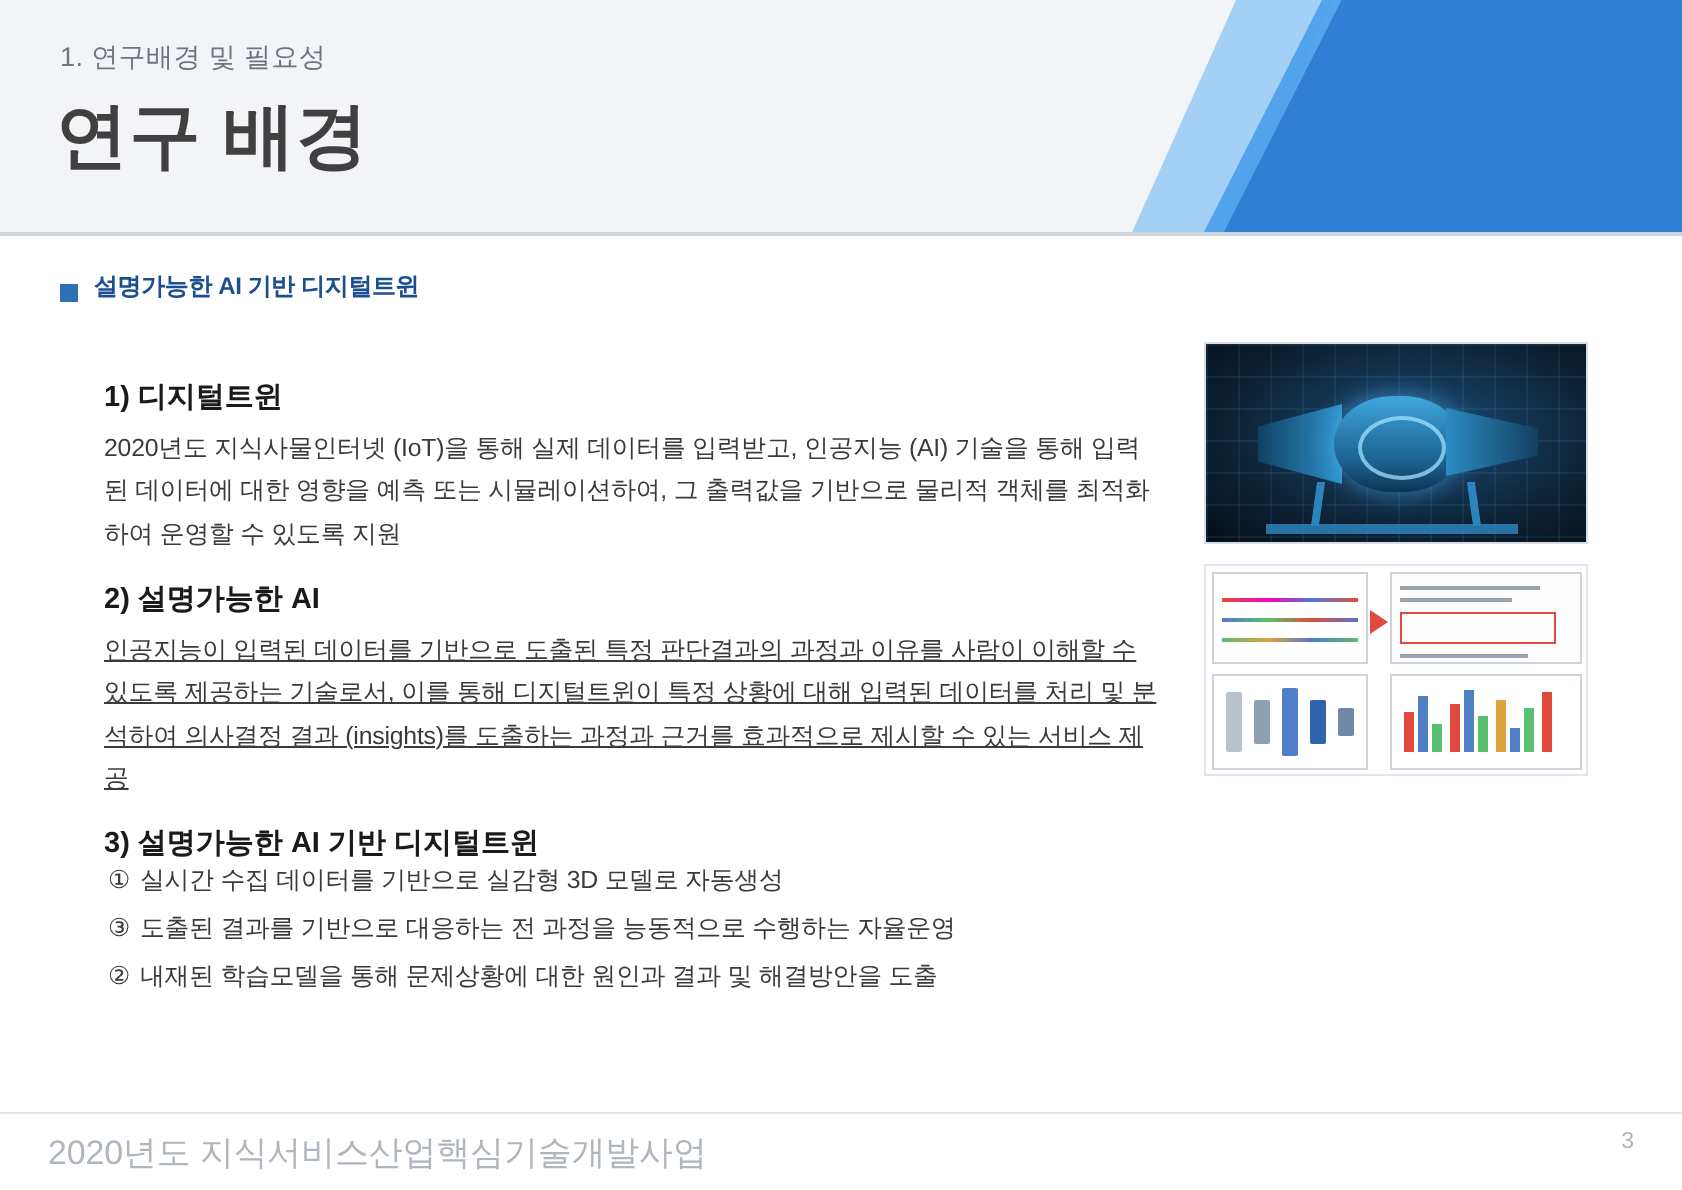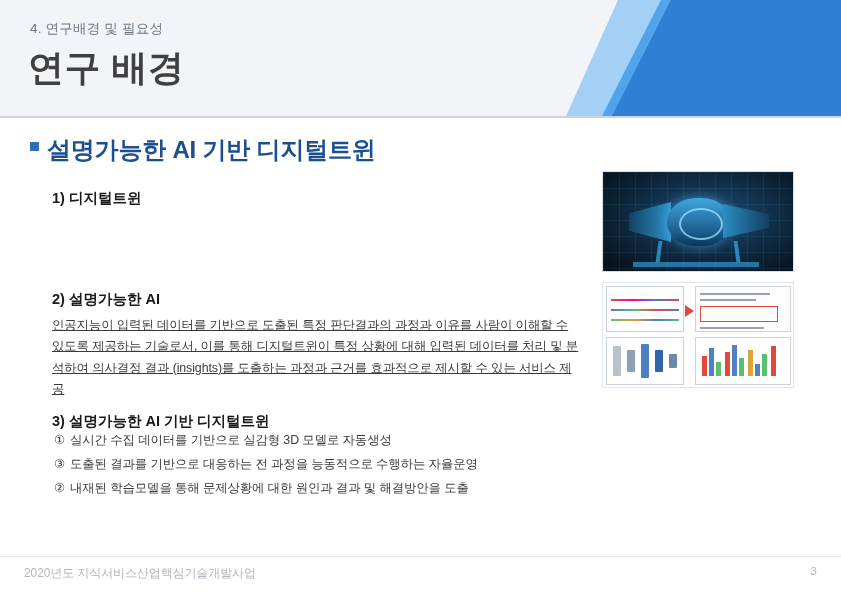--- a/index.html
+++ b/index.html
@@ -74,21 +74,21 @@
     align-items: flex-start;
   }
   .section-bullet {
     width: 9px; height: 9px;
     background: #2e6fb7;
     margin-top: 5px;
     margin-right: 8px;
     flex: 0 0 auto;
   }
   .section-title {
-    font-size: 24px;
+    font-size: 12px;
     font-weight: bold;
     color: #1b4f8f;
     letter-spacing: -0.2px;
     line-height: 1.1;
   }
 
   
   .body { position: absolute; left: 0; top: 0; width: 841px; height: 595px; }
 
   .block-title {
@@ -211,47 +211,48 @@
   .fig-xai .bar { position: absolute; bottom: 4px; width: 5px; }
   .fig-xai .nn { position: absolute; border-radius: 1px; }
 
   
   .footer-line {
     position: absolute; left: 0; top: 556px;
     width: 841px; height: 1px; background: #e3e6ea;
   }
   .footer-text {
     position: absolute; left: 24px; top: 565px;
-    font-size: 12px; color: #b0b6bd; letter-spacing: -0.1px;
+    font-size: 17px; color: #b0b6bd; letter-spacing: -0.1px;
   }
   .page-num {
     position: absolute; right: 24px; top: 565px;
     font-size: 11.5px; color: #b0b6bd;
   }
 </style>
 </head>
 <body>
 
 <div class="header">
   <div class="header-shape-c"></div>
   <div class="header-shape-b"></div>
   <div class="header-shape-a"></div>
 </div>
 <div class="header-underline"></div>
-<div class="eyebrow">4. 연구배경 및 필요성</div>
+<div class="eyebrow">1. 연구배경 및 필요성</div>
 <div class="title">연구 배경</div>
 
 <div class="section-head">
   <span class="section-bullet"></span>
   <span class="section-title">설명가능한 AI 기반 디지털트윈</span>
 </div>
 
 <div class="body">
 
   <div class="block-title b1-title">1) 디지털트윈</div>
+  <div class="block-text b1-text">2020년도 지식사물인터넷 (IoT)을 통해 실제 데이터를 입력받고, 인공지능 (AI) 기술을 통해 입력된 데이터에 대한 영향을 예측 또는 시뮬레이션하여, 그 출력값을 기반으로 물리적 객체를 최적화하여 운영할 수 있도록 지원</div>
 
   <div class="block-title b2-title">2) 설명가능한 AI</div>
   <div class="block-text b2-text">인공지능이 입력된 데이터를 기반으로 도출된 특정 판단결과의 과정과 이유를 사람이 이해할 수 있도록 제공하는 기술로서, 이를 통해 디지털트윈이 특정 상황에 대해 입력된 데이터를 처리 및 분석하여 의사결정 결과 (insights)를 도출하는 과정과 근거를 효과적으로 제시할 수 있는 서비스 제공</div>
 
   <div class="block-title b3-title">3) 설명가능한 AI 기반 디지털트윈</div>
 
   <div class="list">
     <span class="list-item">
       <span class="num">①</span><span>실시간 수집 데이터를 기반으로 실감형 3D 모델로 자동생성</span>
     </span>

